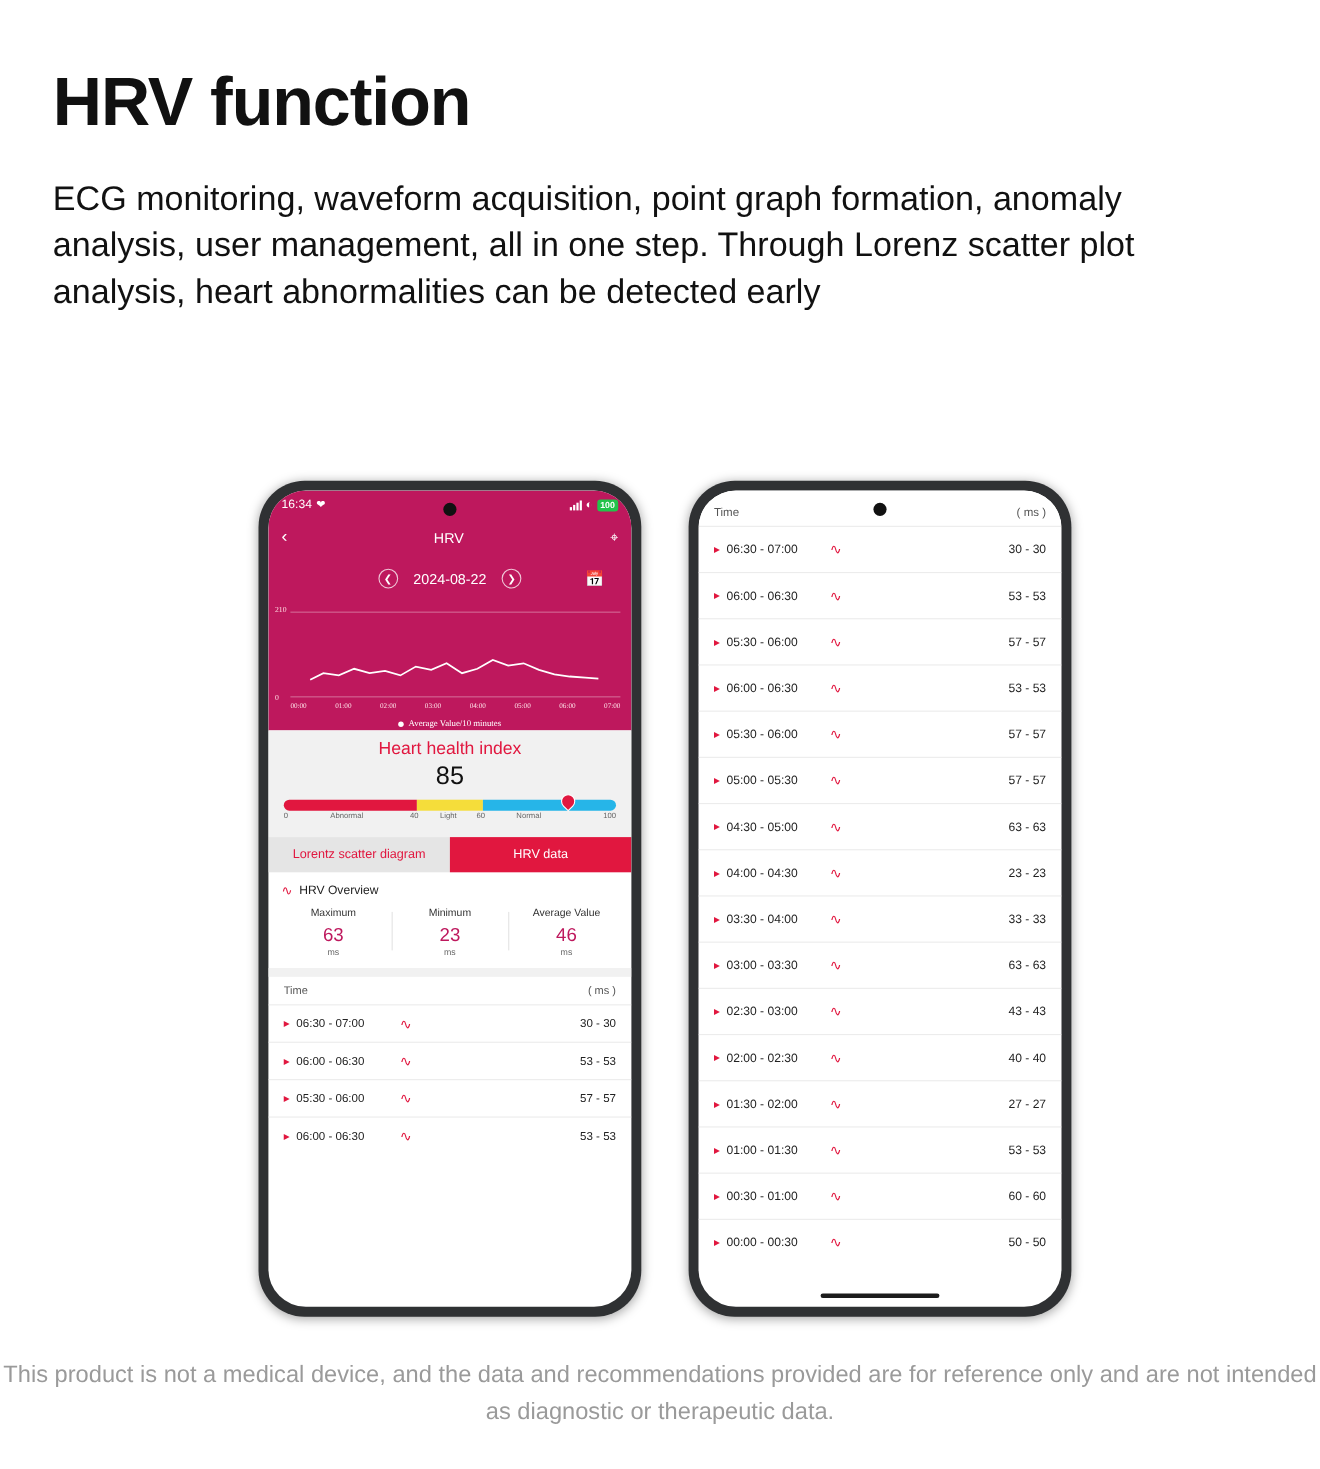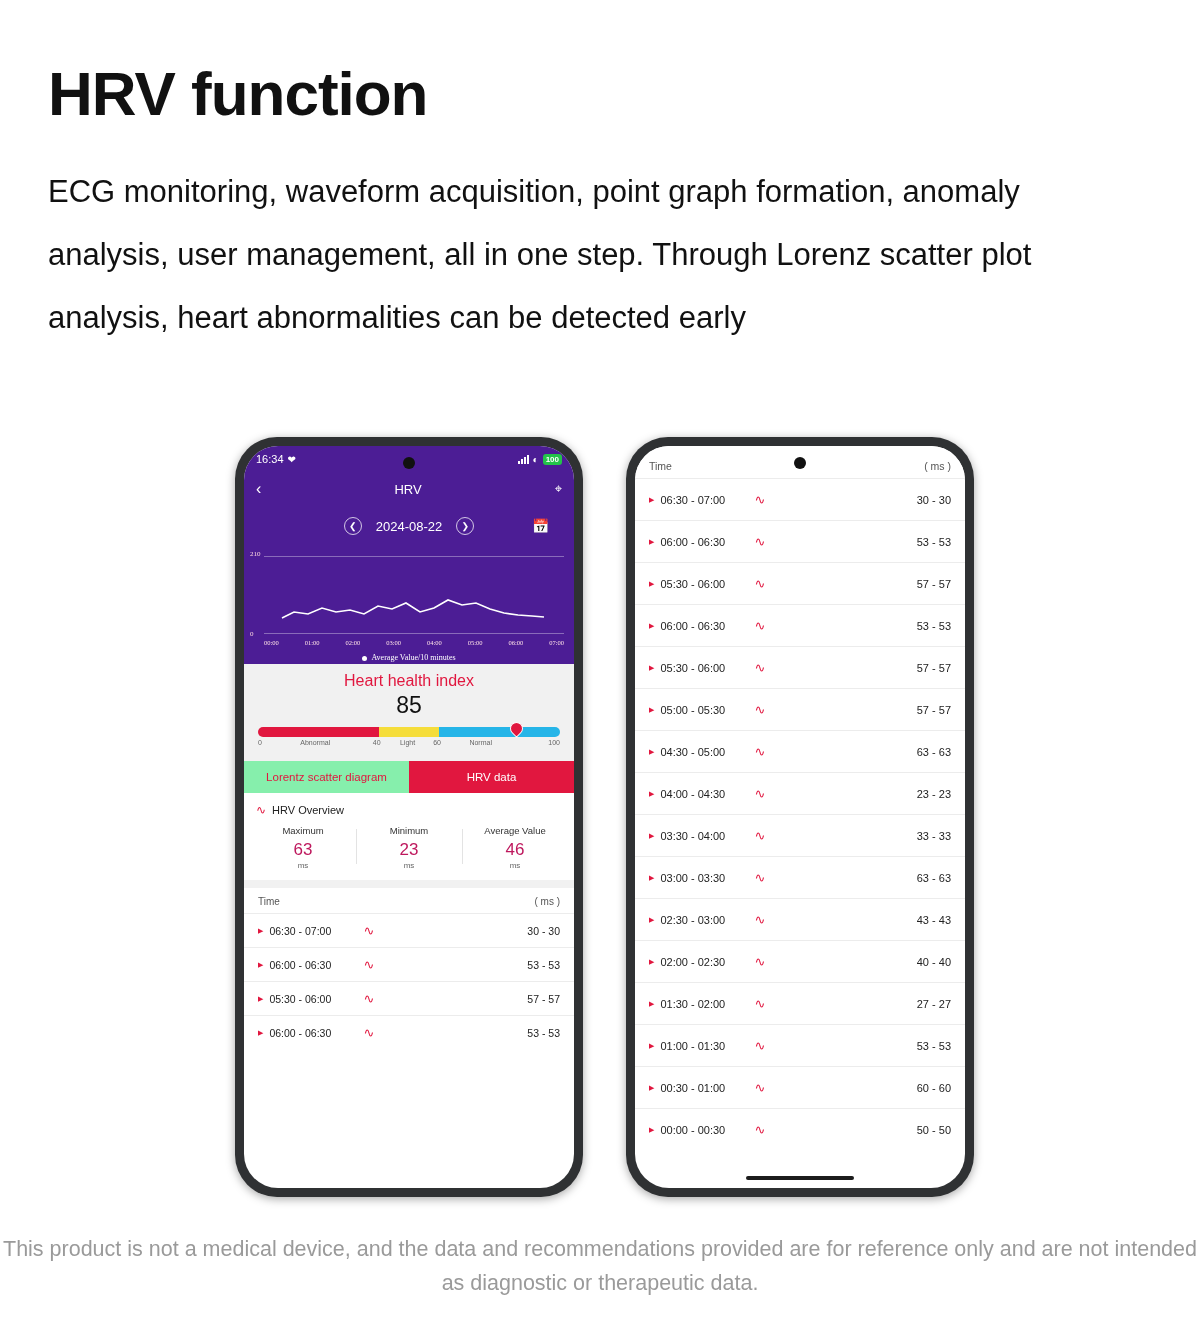--- a/index.html
+++ b/index.html
@@ -25,21 +25,21 @@
     font-weight: bold;
     letter-spacing: -1px;
     color: #111;
   }
   .subtext {
     position: absolute;
     left: 48px;
     top: 160px;
     width: 1060px;
     font-size: 31px;
-    line-height: 63px;
+    line-height: 42px;
     color: #111;
   }
 
   
   .phone {
     position: absolute;
     border-radius: 42px;
     background: #2f3133;
     box-shadow: 0 2px 10px rgba(0,0,0,.35);
     padding: 9px;
@@ -62,21 +62,21 @@
     left: 50%;
     transform: translateX(-50%);
     width: 12px;
     height: 12px;
     border-radius: 50%;
     background: #111;
     z-index: 30;
   }
 
   
-  .red-head { background: #4c1d95; color: #fff; }
+  .red-head { background: #be185d; color: #fff; }
 
   .statusbar {
     height: 26px;
     display: flex;
     align-items: center;
     justify-content: space-between;
     padding: 0 12px;
     font-size: 11px;
   }
   .sb-left { display: flex; align-items: center; gap: 4px; }
@@ -236,21 +236,21 @@
 
   
   .tabs { display: flex; height: 32px; }
   .tab {
     flex: 1;
     display: flex;
     align-items: center;
     justify-content: center;
     font-size: 11.5px;
   }
-  .tab.inactive { background: #86efac; color: #e1173f; }
+  .tab.inactive { background: #e5e5e5; color: #e1173f; }
   .tab.active { background: #e1173f; color: #fff; }
 
   
   .overview-head {
     display: flex;
     align-items: center;
     gap: 6px;
     padding: 10px 12px 4px;
     font-size: 11px;
     color: #222;

